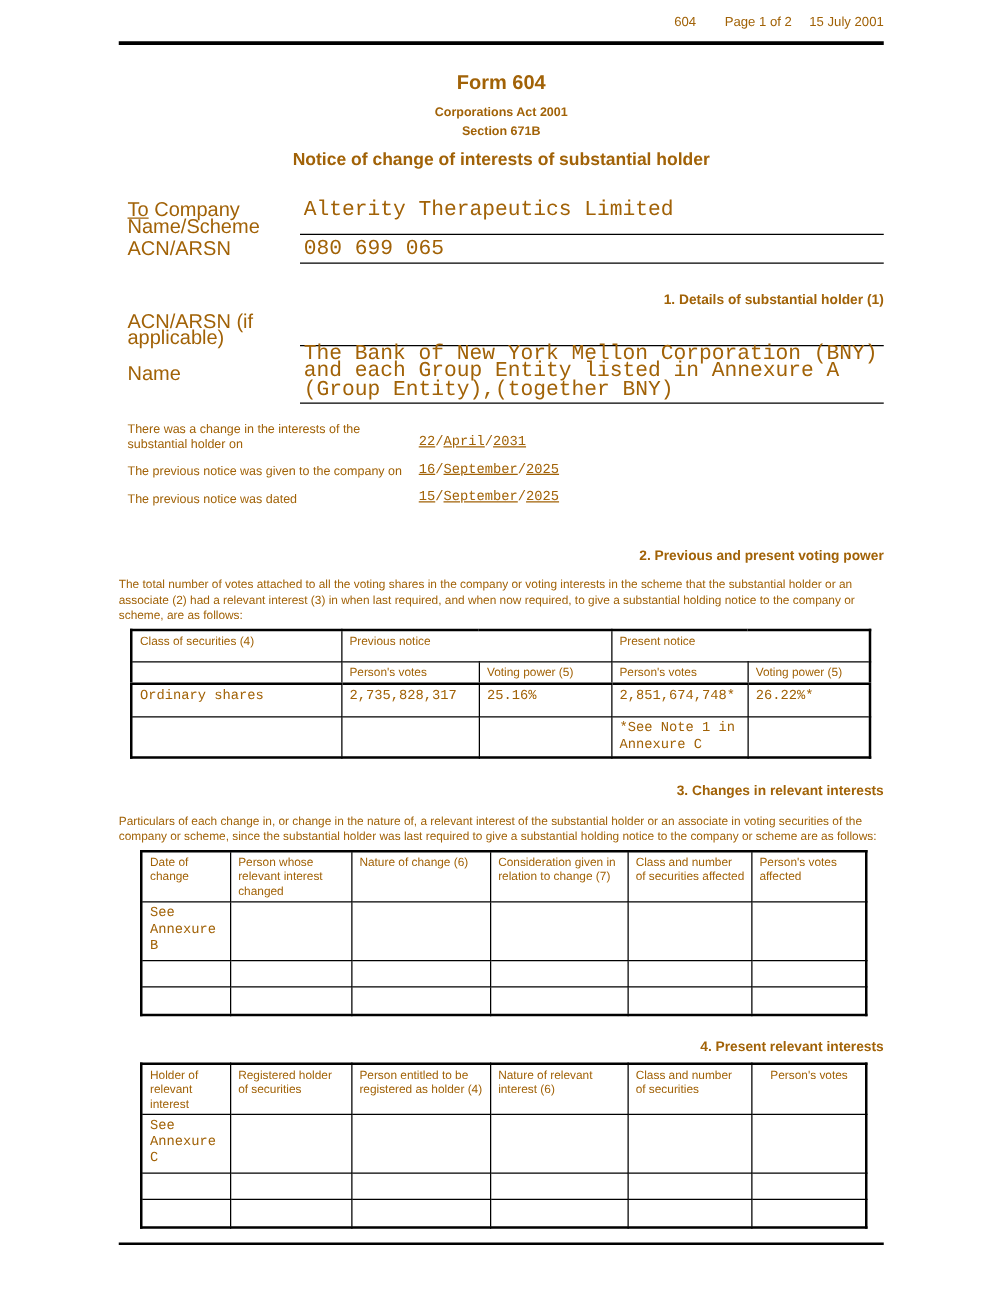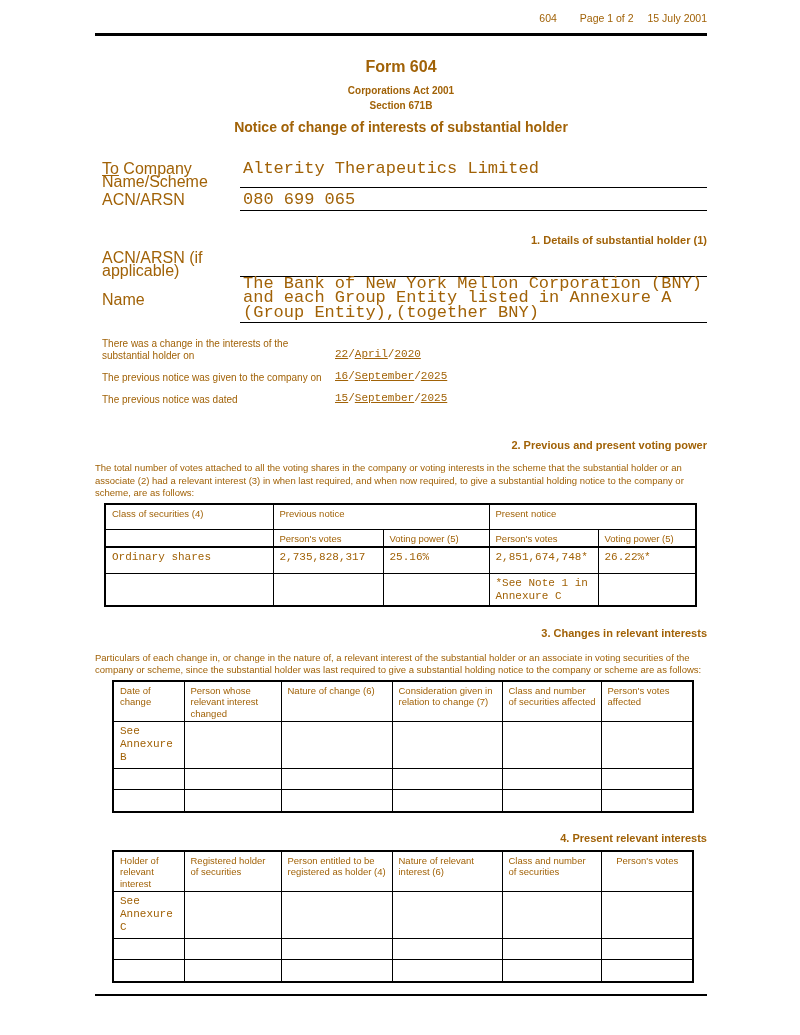--- a/index.html
+++ b/index.html
@@ -104,21 +104,21 @@
         <div class="fvalue mono val-text"></div>
       </div>
       <div class="frow">
         <div class="flabel" style="align-self:center;">Name</div>
         <div class="fvalue mono val-text">The Bank of New York Mellon Corporation (BNY) and each Group Entity listed in Annexure A (Group Entity),(together BNY)</div>
       </div>
 
       <div class="dates">
         <div class="drow">
           <div class="dlabel">There was a change in the interests of the substantial holder on</div>
-          <div class="dval mono"><span class="u">22</span>/<span class="u">April</span>/<span class="u">2020</span></div>
+          <div class="dval mono"><span class="u">22</span>/<span class="u">April</span>/<span class="u">2031</span></div>
         </div>
         <div class="drow">
           <div class="dlabel">The previous notice was given to the company on</div>
           <div class="dval mono"><span class="u">16</span>/<span class="u">September</span>/<span class="u">2025</span></div>
         </div>
         <div class="drow">
           <div class="dlabel">The previous notice was dated</div>
           <div class="dval mono"><span class="u">15</span>/<span class="u">September</span>/<span class="u">2025</span></div>
         </div>
       </div>

